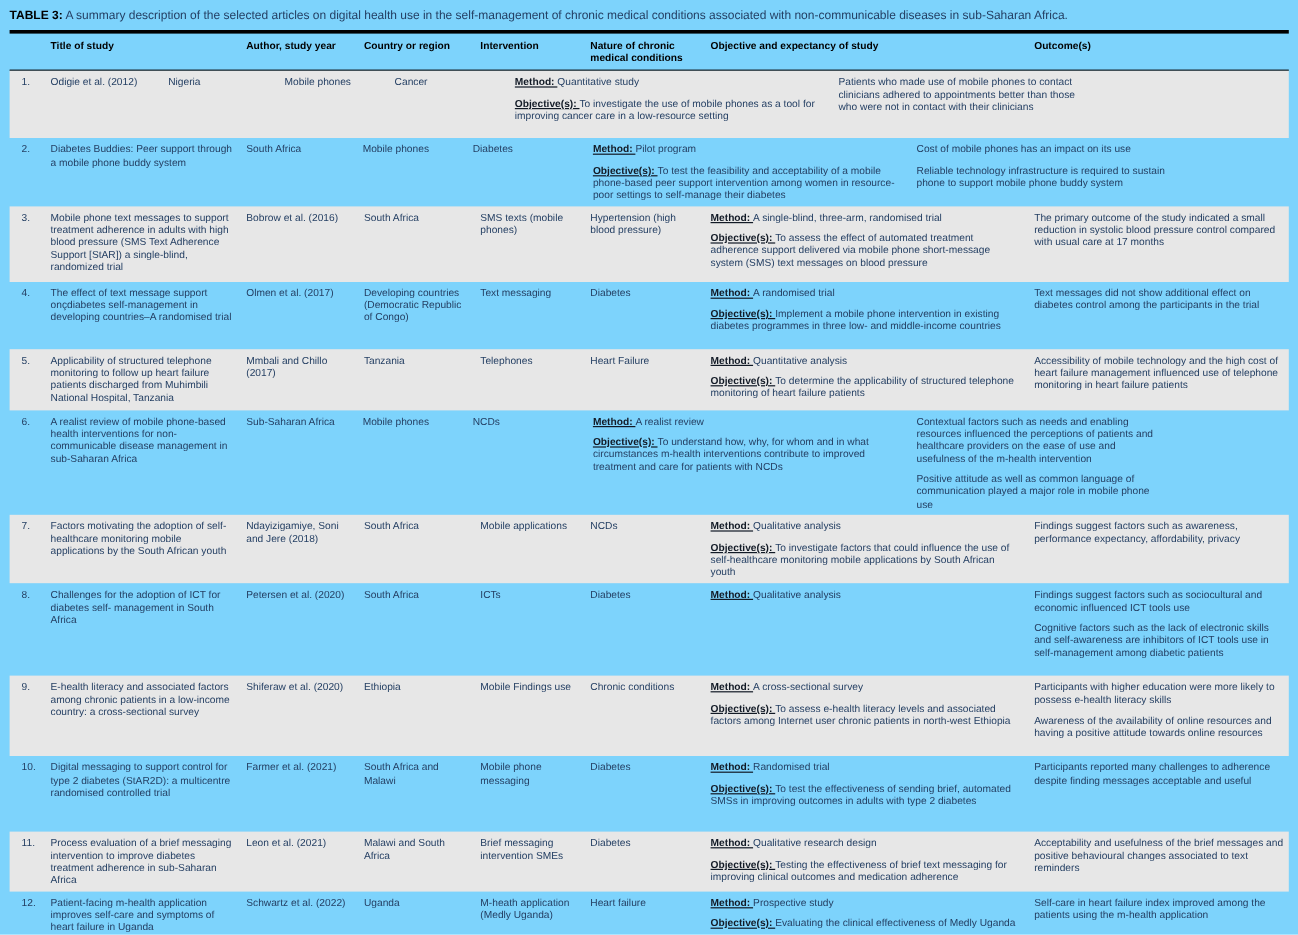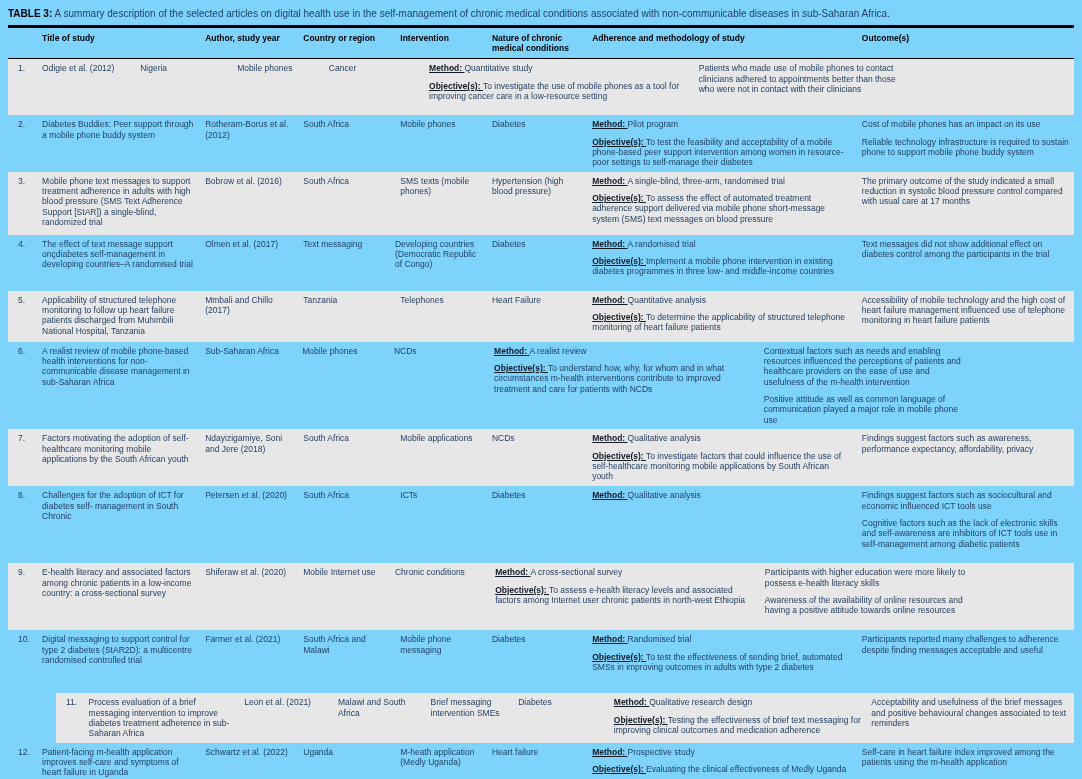--- a/index.html
+++ b/index.html
@@ -43,21 +43,21 @@
   <div class="rule-heavy"></div>
 
   <div class="tbl">
     <div class="row thead">
         <div class="cell c0"></div>
         <div class="cell c1">Title of study</div>
         <div class="cell c2">Author, study year</div>
         <div class="cell c3">Country or region</div>
         <div class="cell c4">Intervention</div>
         <div class="cell c5">Nature of chronic medical conditions</div>
-        <div class="cell c6">Adherence and methodology of study</div>
+        <div class="cell c6">Objective and expectancy of study</div>
         <div class="cell c7">Outcome(s)</div>
       </div>
     <div class="rule-medium"></div>
     <div>
         <div class="row striped" style="min-height: 56px;">
           <div class="cell c0">1.</div>
           <div class="cell c2">Odigie et al. (2012)</div>
           <div class="cell c3">Nigeria</div>
           <div class="cell c4">Mobile phones</div>
           <div class="cell c5">Cancer</div>
@@ -65,21 +65,20 @@
             <p><span class="lbl">Method: </span>Quantitative study</p>
             <p><span class="lbl">Objective(s): </span>To investigate the use of mobile phones as a tool for improving cancer care in a low-resource setting</p>
           </div>
           <div class="cell c7">
             <p>Patients who made use of mobile phones to contact clinicians adhered to appointments better than those who were not in contact with their clinicians</p>
           </div>
         </div>
         <div class="row" style="min-height: 56px;">
           <div class="cell c0">2.</div>
           <div class="cell c1">Diabetes Buddies: Peer support through a mobile phone buddy system</div>
-          <div class="cell c2">Rotheram-Borus et al. (2012)</div>
           <div class="cell c3">South Africa</div>
           <div class="cell c4">Mobile phones</div>
           <div class="cell c5">Diabetes</div>
           <div class="cell c6">
             <p><span class="lbl">Method: </span>Pilot program</p>
             <p><span class="lbl">Objective(s): </span>To test the feasibility and acceptability of a mobile phone-based peer support intervention among women in resource-poor settings to self-manage their diabetes</p>
           </div>
           <div class="cell c7">
             <p>Cost of mobile phones has an impact on its use</p>
             <p>Reliable technology infrastructure is required to sustain phone to support mobile phone buddy system</p>
@@ -97,22 +96,22 @@
             <p><span class="lbl">Objective(s): </span>To assess the effect of automated treatment adherence support delivered via mobile phone short-message system (SMS) text messages on blood pressure</p>
           </div>
           <div class="cell c7">
             <p>The primary outcome of the study indicated a small reduction in systolic blood pressure control compared with usual care at 17 months</p>
           </div>
         </div>
         <div class="row" style="min-height: 56px;">
           <div class="cell c0">4.</div>
           <div class="cell c1">The effect of text message support onçdiabetes self-management in developing countries–A randomised trial</div>
           <div class="cell c2">Olmen et al. (2017)</div>
+          <div class="cell c3">Developing countries (Democratic Republic of Congo)</div>
           <div class="cell c4">Text messaging</div>
-          <div class="cell c3">Developing countries (Democratic Republic of Congo)</div>
           <div class="cell c5">Diabetes</div>
           <div class="cell c6">
             <p><span class="lbl">Method: </span>A randomised trial</p>
             <p><span class="lbl">Objective(s): </span>Implement a mobile phone intervention in existing diabetes programmes in three low- and middle-income countries</p>
           </div>
           <div class="cell c7">
             <p>Text messages did not show additional effect on diabetes control among the participants in the trial</p>
           </div>
         </div>
         <div class="row striped" style="min-height: 51px;">
@@ -155,38 +154,39 @@
           <div class="cell c6">
             <p><span class="lbl">Method: </span>Qualitative analysis</p>
             <p><span class="lbl">Objective(s): </span>To investigate factors that could influence the use of self-healthcare monitoring mobile applications by South African youth</p>
           </div>
           <div class="cell c7">
             <p>Findings suggest factors such as awareness, performance expectancy, affordability, privacy</p>
           </div>
         </div>
         <div class="row" style="min-height: 77px;">
           <div class="cell c0">8.</div>
-          <div class="cell c1">Challenges for the adoption of ICT for diabetes self- management in South Chronic</div>
+          <div class="cell c1">Challenges for the adoption of ICT for diabetes self- management in South Africa</div>
           <div class="cell c2">Petersen et al. (2020)</div>
           <div class="cell c3">South Africa</div>
           <div class="cell c4">ICTs</div>
           <div class="cell c5">Diabetes</div>
           <div class="cell c6">
             <p><span class="lbl">Method: </span>Qualitative analysis</p>
           </div>
           <div class="cell c7">
             <p>Findings suggest factors such as sociocultural and economic influenced ICT tools use</p>
             <p>Cognitive factors such as the lack of electronic skills and self-awareness are inhibitors of ICT tools use in self-management among diabetic patients</p>
           </div>
         </div>
         <div class="row striped" style="min-height: 67px;">
           <div class="cell c0">9.</div>
           <div class="cell c1">E-health literacy and associated factors among chronic patients in a low-income country: a cross-sectional survey</div>
           <div class="cell c2">Shiferaw et al. (2020)</div>
-          <div class="cell c4">Mobile Internet use</div>
+          <div class="cell c3">Ethiopia</div>
+          <div class="cell c4">Mobile Findings use</div>
           <div class="cell c5">Chronic conditions</div>
           <div class="cell c6">
             <p><span class="lbl">Method: </span>A cross-sectional survey</p>
             <p><span class="lbl">Objective(s): </span>To assess e-health literacy levels and associated factors among Internet user chronic patients in north-west Ethiopia</p>
           </div>
           <div class="cell c7">
             <p>Participants with higher education were more likely to possess e-health literacy skills</p>
             <p>Awareness of the availability of online resources and having a positive attitude towards online resources</p>
           </div>
         </div>
@@ -198,21 +198,21 @@
           <div class="cell c4">Mobile phone messaging</div>
           <div class="cell c5">Diabetes</div>
           <div class="cell c6">
             <p><span class="lbl">Method: </span>Randomised trial</p>
             <p><span class="lbl">Objective(s): </span>To test the effectiveness of sending brief, automated SMSs in improving outcomes in adults with type 2 diabetes</p>
           </div>
           <div class="cell c7">
             <p>Participants reported many challenges to adherence despite finding messages acceptable and useful</p>
           </div>
         </div>
-        <div class="row striped" style="min-height: 40px; margin-left: 48px;">
+        <div class="row striped" style="min-height: 40px;">
           <div class="cell c0">11.</div>
           <div class="cell c1">Process evaluation of a brief messaging intervention to improve diabetes treatment adherence in sub-Saharan Africa</div>
           <div class="cell c2">Leon et al. (2021)</div>
           <div class="cell c3">Malawi and South Africa</div>
           <div class="cell c4">Brief messaging intervention SMEs</div>
           <div class="cell c5">Diabetes</div>
           <div class="cell c6">
             <p><span class="lbl">Method: </span>Qualitative research design</p>
             <p><span class="lbl">Objective(s): </span>Testing the effectiveness of brief text messaging for improving clinical outcomes and medication adherence</p>
           </div>

